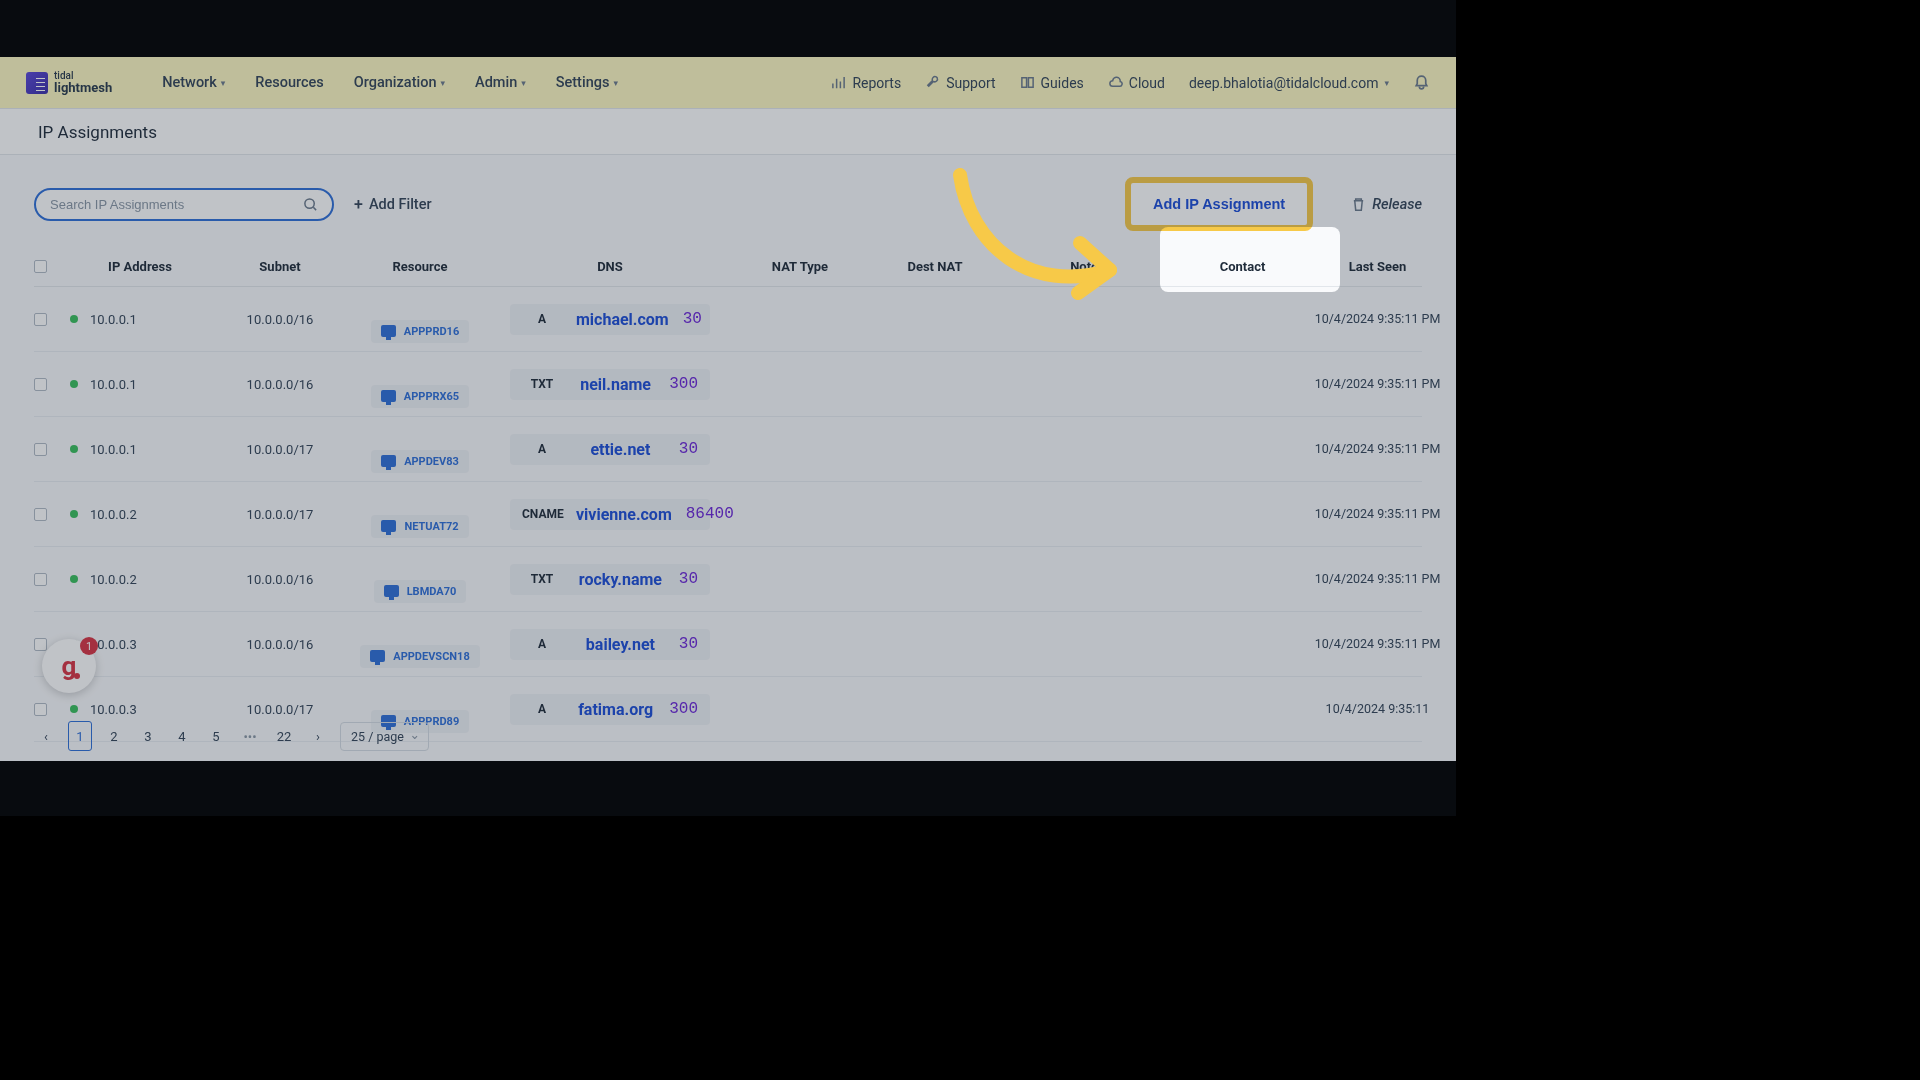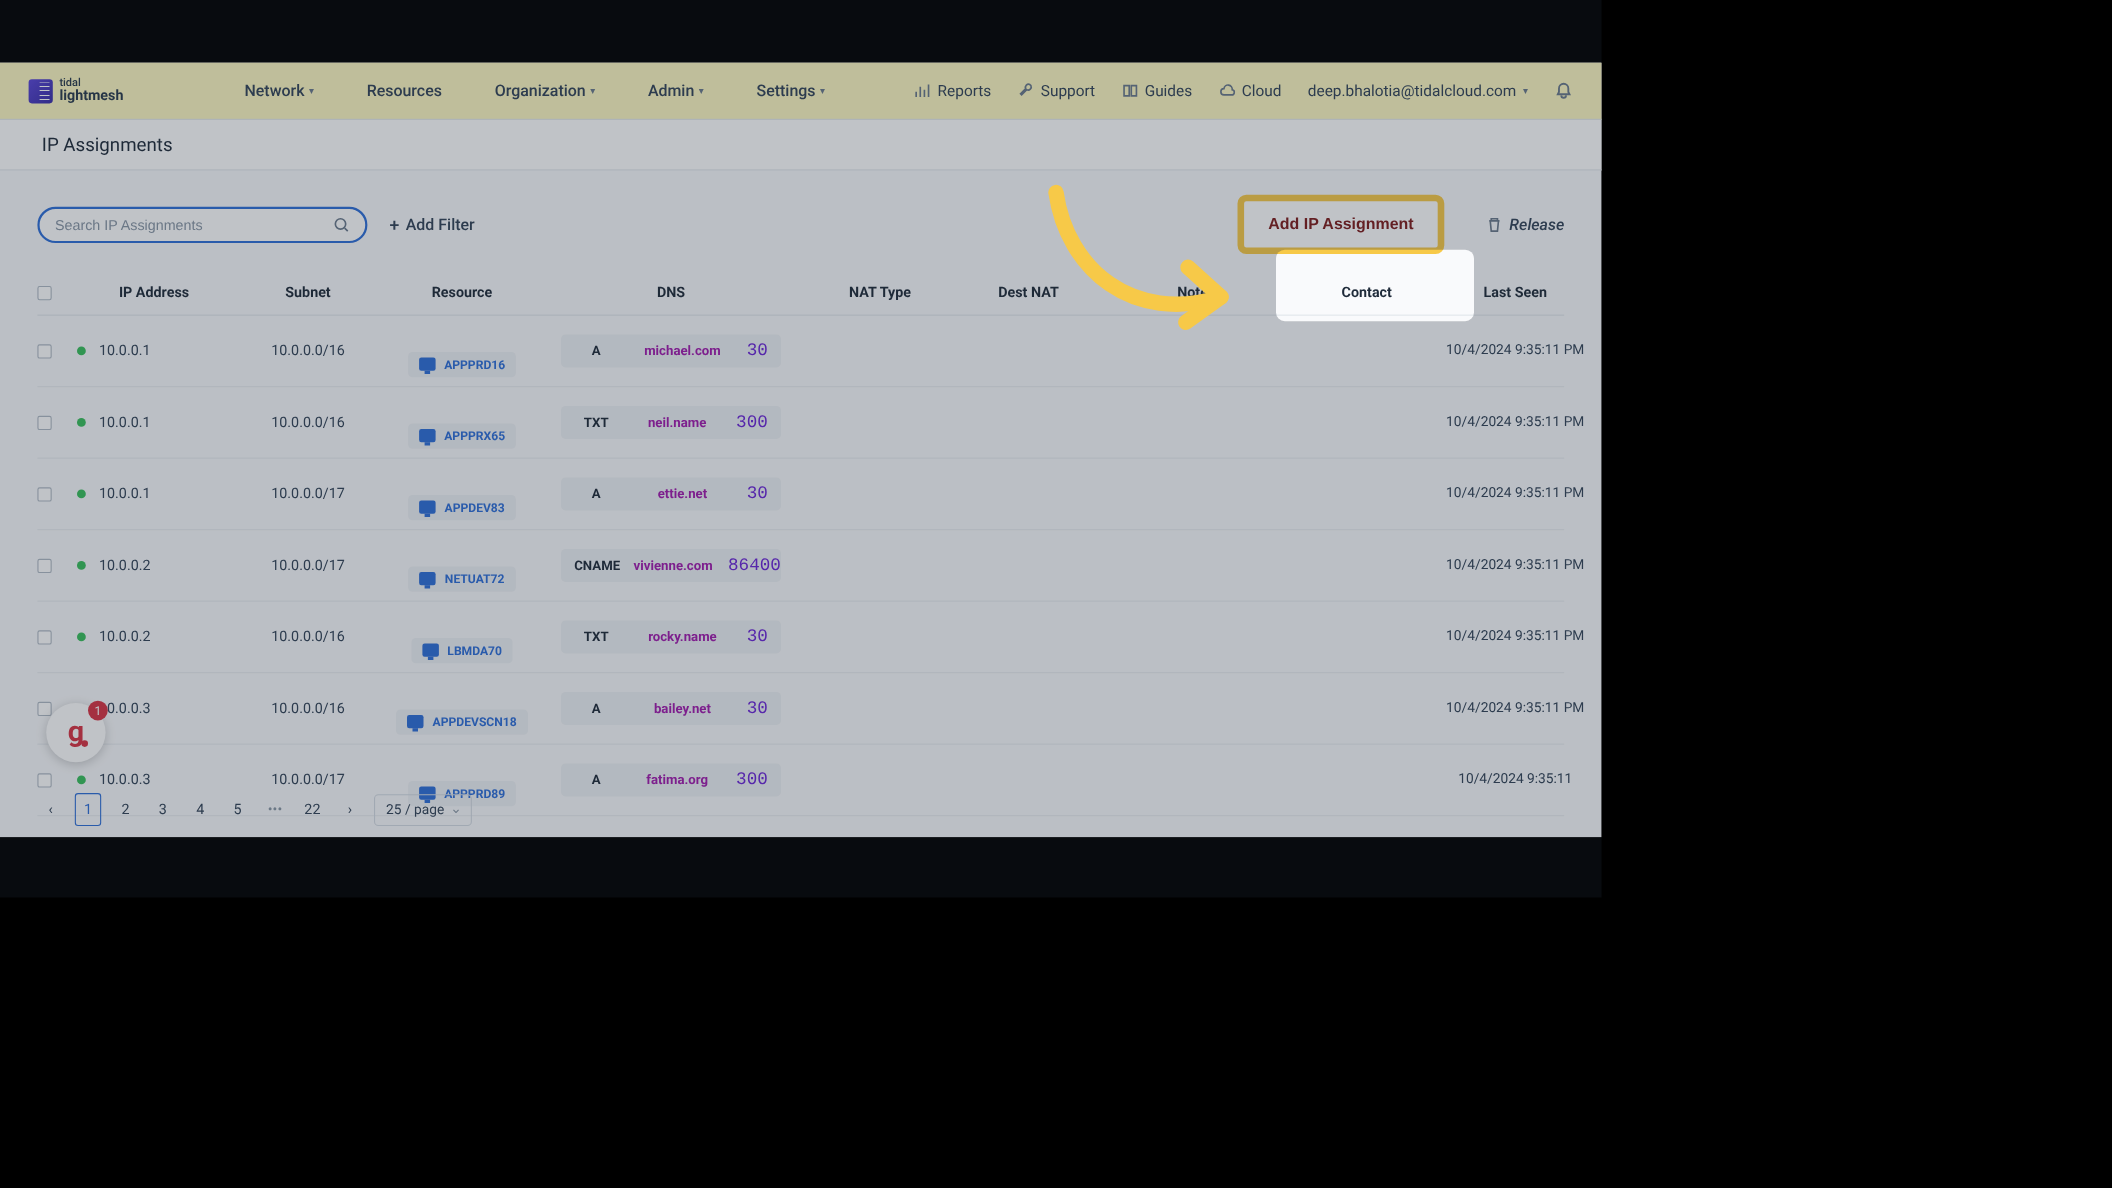--- a/index.html
+++ b/index.html
@@ -31,21 +31,21 @@
   border-radius: 3px;
   position: relative;
 }
 .logo-icon::after {
   content: ''; position: absolute; inset: 3px 3px 3px 10px;
   background: repeating-linear-gradient(0deg, #fff 0 1px, transparent 1px 4px);
 }
 .logo-text { display: flex; flex-direction: column; line-height: 1; }
 .logo-top { font-size: 10px; color: #2a3b4d; font-weight: 500; }
 .logo-bot { font-size: 13px; color: #2a3b4d; font-weight: 700; }
-.nav { display: flex; gap: 48px; margin-left: 110px; justify-content: space-between; }
+.nav { display: flex; gap: 30px; margin-left: 50px; justify-content: space-between; }
 .nav-item {
   color: #344559; font-size: 14.5px; font-weight: 500;
   display: flex; align-items: center; gap: 4px; cursor: pointer;
 }
 .chev { font-size: 9px; color: #6b7a8c; }
 .topbar-right { margin-left: auto; display: flex; gap: 24px; align-items: center; }
 .link-icon { display: flex; align-items: center; gap: 6px; color: #344559; font-size: 14px; cursor: pointer; }
 .ico { width: 15px; height: 15px; display: inline-block; }
 .subhead {
   height: 46px;
@@ -73,21 +73,21 @@
 .add-filter {
   display: flex; align-items: center; gap: 6px;
   color: #344559; font-size: 14.5px; font-weight: 500; cursor: pointer;
 }
 .spacer { flex: 1; }
 .highlight-box {
   border: 6px solid #f7c948; border-radius: 8px;
   padding: 4px; background: #fff;
 }
 .add-assign {
-  background: #fff; color: #7f1d1d;
+  background: #fff; color: #1d4ed8;
   font-size: 14.5px; font-weight: 600;
   padding: 9px 18px; border-radius: 4px;
   cursor: pointer; border: none; text-align: right;
 }
 .release {
   display: flex; align-items: center; gap: 6px;
   color: #344559; font-size: 14.5px; font-weight: 500;
   margin-left: 18px; cursor: pointer; font-style: italic;
 }
 .table {
@@ -130,21 +130,21 @@
 .res-ico::after {
   content: ''; position: absolute; bottom: -3px; left: 5px;
   width: 5px; height: 3px; background: #2f6fd9;
 }
 .dns-chip {
   display: inline-flex; align-items: center; gap: 14px;
   background: #eef1f5; border-radius: 4px; padding: 6px 12px;
   width: 200px;
 }
 .dns-type { font-weight: 700; font-size: 12px; color: #1f2b3a; min-width: 40px; }
-.dns-host { font-weight: 700; font-size: 12px; color: #a21caf; flex: 1; }
+.dns-host { font-weight: 700; font-size: 16px; color: #1d4ed8; flex: 1; }
 .dns-ttl { font-weight: 500; font-size: 16px; color: #6d28d9; font-family: Liberation Mono, monospace; }
 .lastseen { font-size: 12.5px; line-height: 1.4; }
 .pagination {
   position: absolute; left: 34px; bottom: 10px;
   display: flex; align-items: center; gap: 10px; font-size: 13px;
 }
 .pg-btn {
   min-width: 24px; height: 30px; display: flex;
   align-items: center; justify-content: center;
   color: #344559; cursor: pointer; border-radius: 3px;

